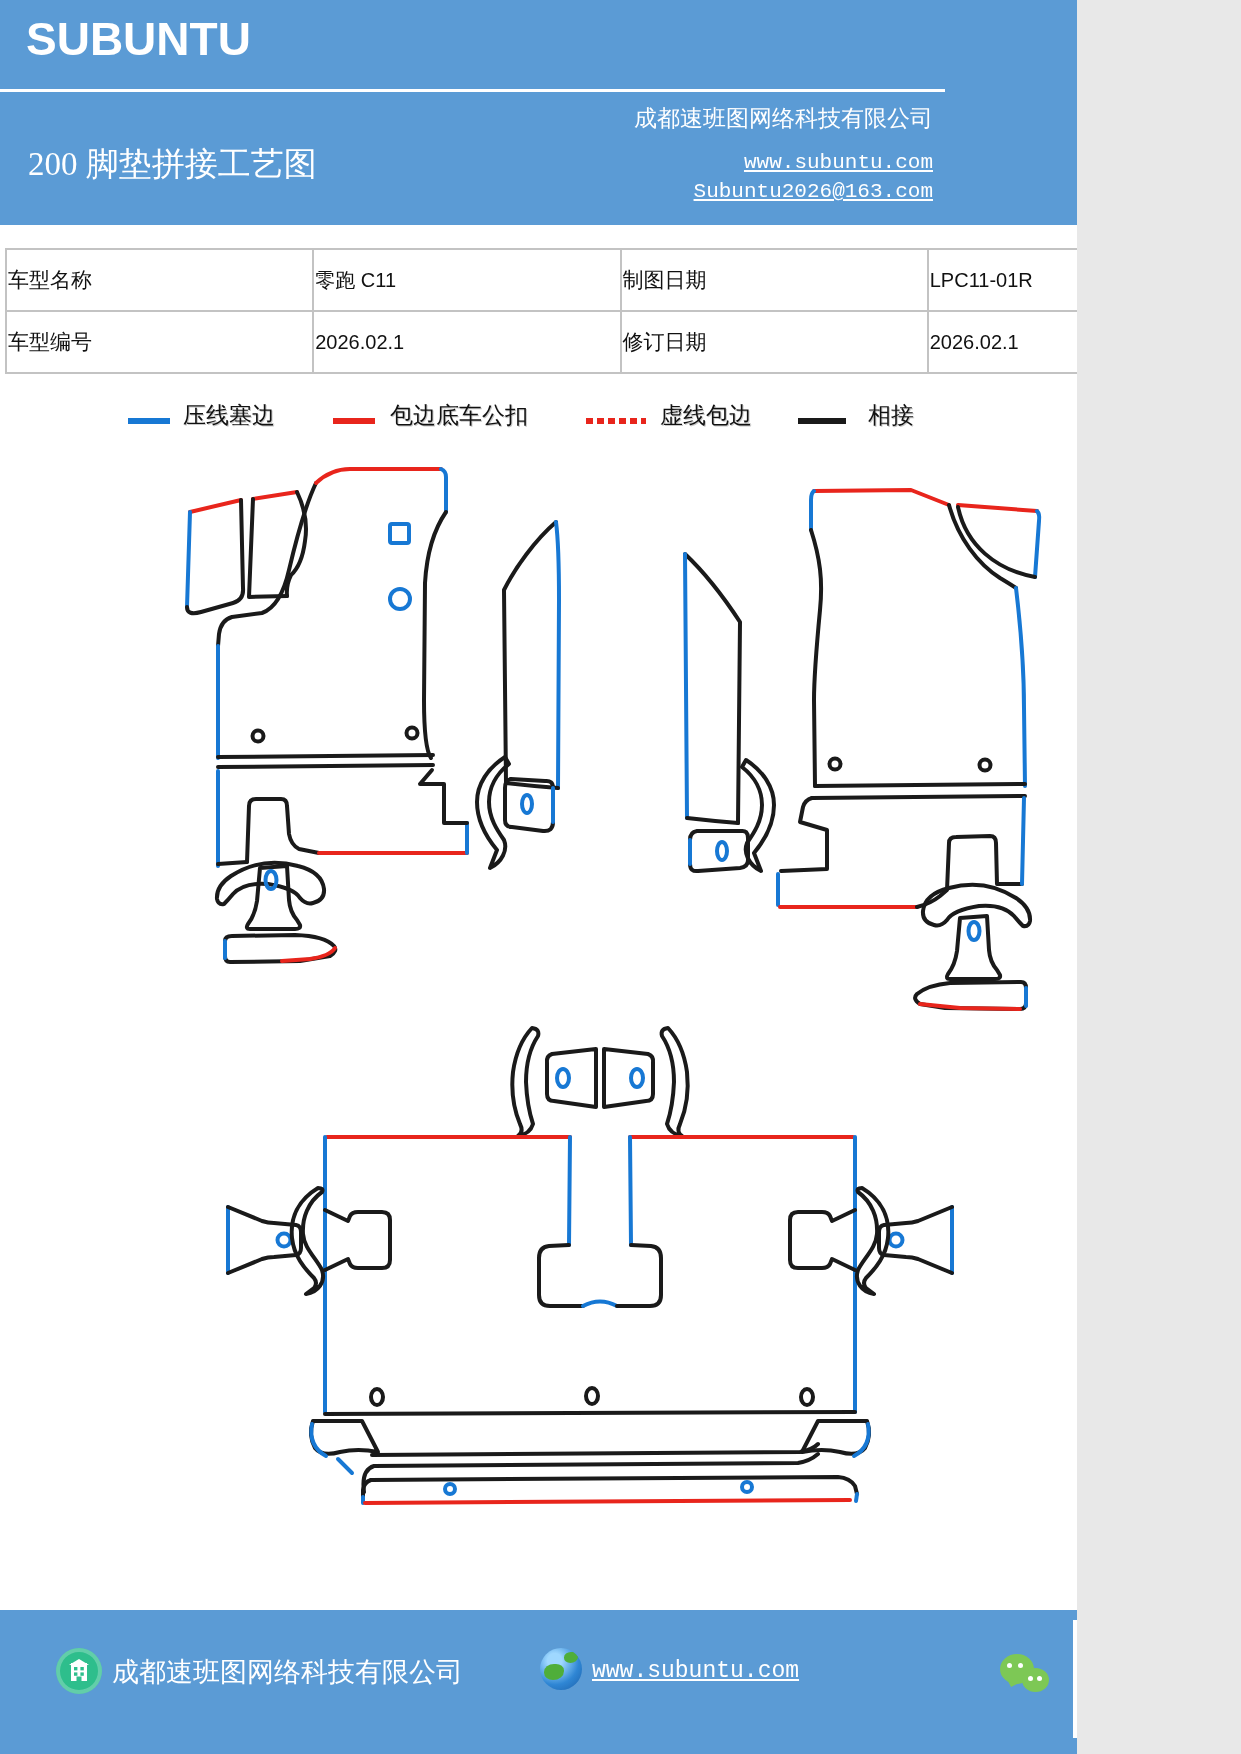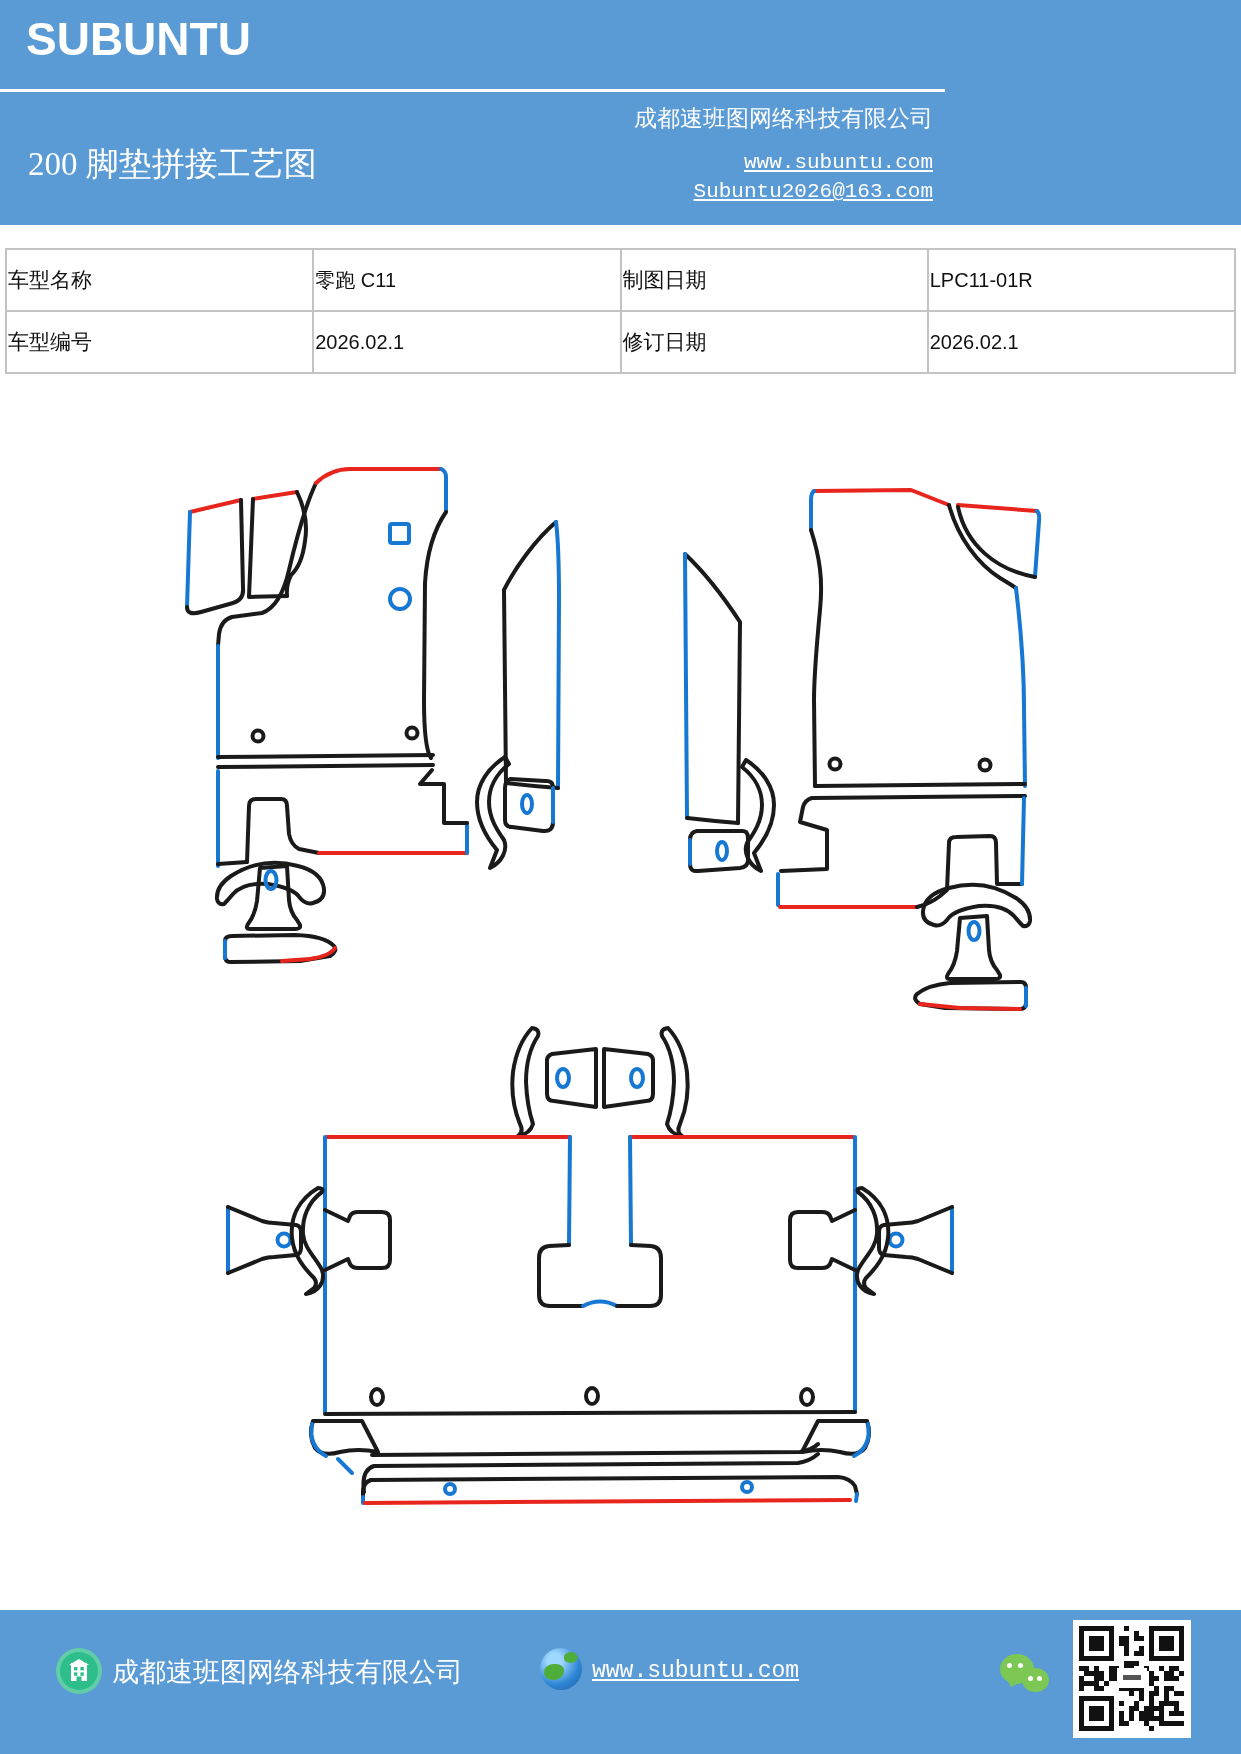--- a/index.html
+++ b/index.html
@@ -1,19 +1,19 @@
 <!DOCTYPE html>
 <html style="--c-header: #5B9BD5; --c-blue: #1778D4; --c-red: #E8251C; --c-black: #1A1A1A; --c-border: #C3C3C3; --c-green: #2EBE8C; --c-wechat: #7DC855;"><head>
 <meta charset="utf-8">
 <style>
   html,body{margin:0;padding:0;background:#e8e8e8;}
   .serif{font-family:"Liberation Serif","DejaVu Serif",serif;}
   .sans{font-family:"Liberation Sans","DejaVu Sans",sans-serif;}
   .mono{font-family:"Liberation Mono","DejaVu Sans Mono",monospace;text-decoration:underline;}
-  .page{position:relative;width:1241px;height:1754px;background:#fff;overflow:hidden;
+  .page{position:relative;width:1077px;height:1754px;background:#fff;overflow:hidden;
         font-family:"Liberation Sans","DejaVu Sans",sans-serif;}
   
   .header{position:absolute;left:0;top:0;width:1241px;height:225px;background:var(--c-header);}
   .logo{position:absolute;left:26px;top:12px;font-size:46px;font-weight:800;color:#fff;
         letter-spacing:0px;font-family:"Liberation Sans","DejaVu Sans",sans-serif;}
   .header-rule{position:absolute;left:0;top:89px;width:945px;height:3px;background:#fff;}
   .doc-title{position:absolute;left:28px;top:142px;font-size:33px;color:#fff;}
   .h-company{position:absolute;left:633px;top:103px;width:300px;text-align:right;
              font-size:23px;color:#fff;}
   .sop{position:absolute;left:980px;top:74px;font-size:68px;font-weight:800;color:#fff;letter-spacing:4px;}
@@ -89,20 +89,30 @@
     </tr>
     <tr>
       <td class="serif">车型编号</td>
       <td class="val sans">2026.02.1</td>
       <td class="serif">修订日期</td>
       <td class="val sans">2026.02.1</td>
     </tr>
   </tbody>
     </table>
 
+  <div class="legend">
+    <div class="sw sw-blue"></div>
+    <div class="lg-label lb1 serif">压线塞边</div>
+    <div class="sw sw-red"></div>
+    <div class="lg-label lb2 serif">包边底车公扣</div>
+    <div class="sw sw-dash"></div>
+    <div class="lg-label lb3 serif">虚线包边</div>
+    <div class="sw sw-black"></div>
+    <div class="lg-label lb4 serif">相接</div>
+  </div>
 
   <svg class="diagram" viewBox="0 430 1241 1180" width="1241" height="1180">
 
     <g>
 
       <path class="k" d="M316,483 C305,506 297,536 289,570 C284,592 276,608 262,613 L232,617 Q221,620 219,634 L218,646"></path>
       <path class="b" d="M218,646 L218,758"></path>
       <path class="r" d="M316,483 Q331,469 350,469 L441,469"></path>
       <path class="b" d="M441,469 Q446,471 446,477 L446,512"></path>
       <path class="k" d="M446,512 C435,528 427,549 425,583 L424,700 Q424,748 431,758"></path>

